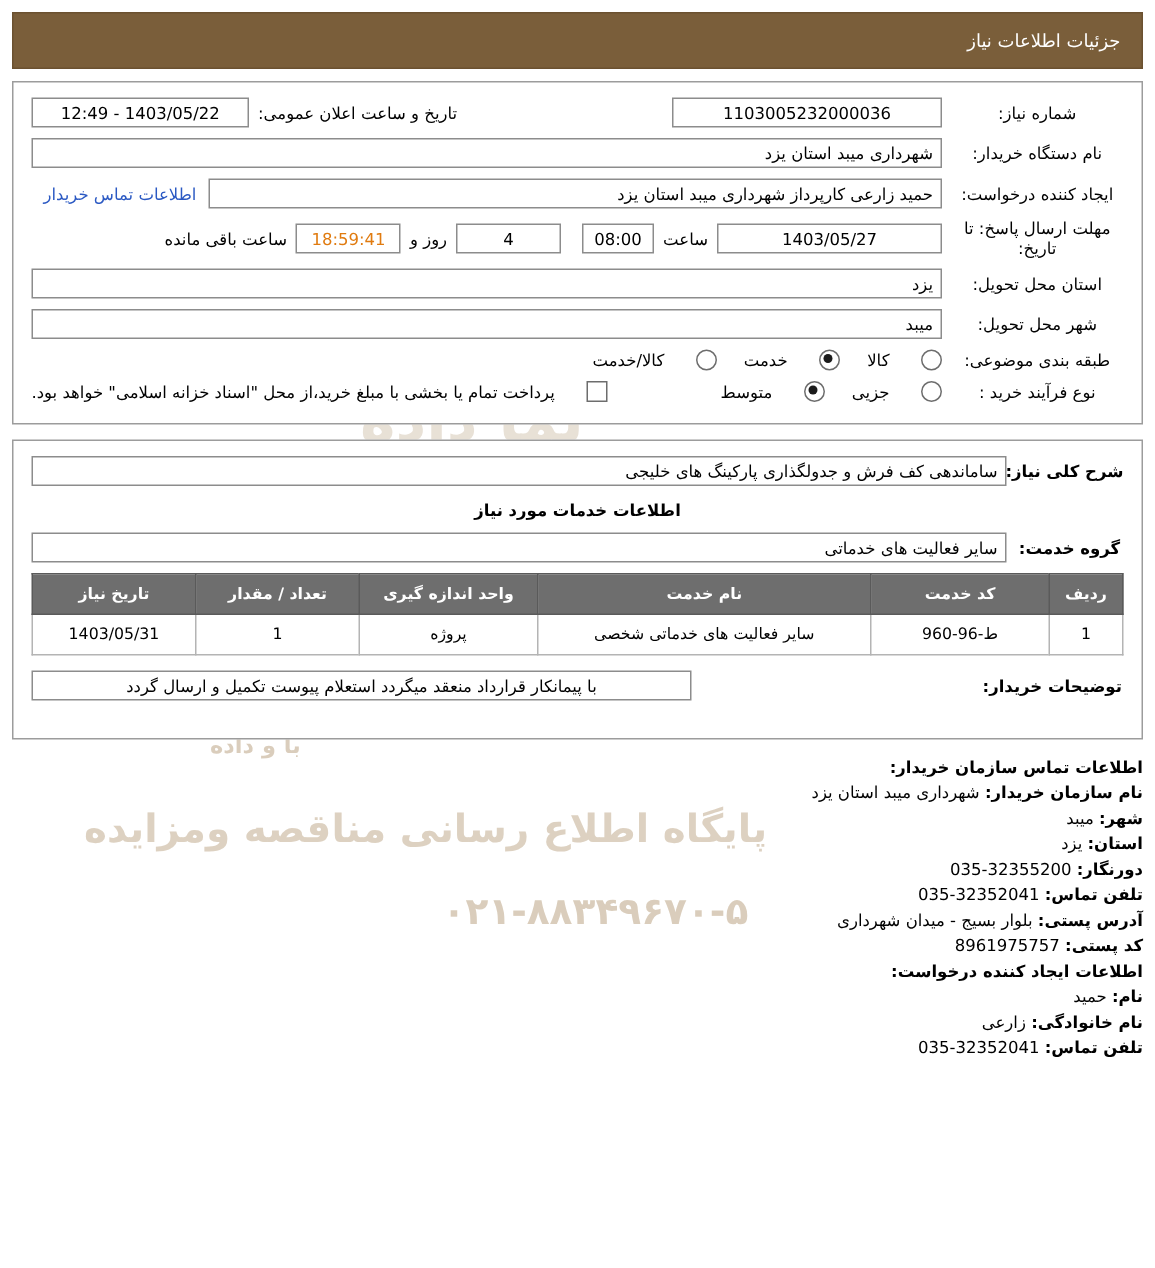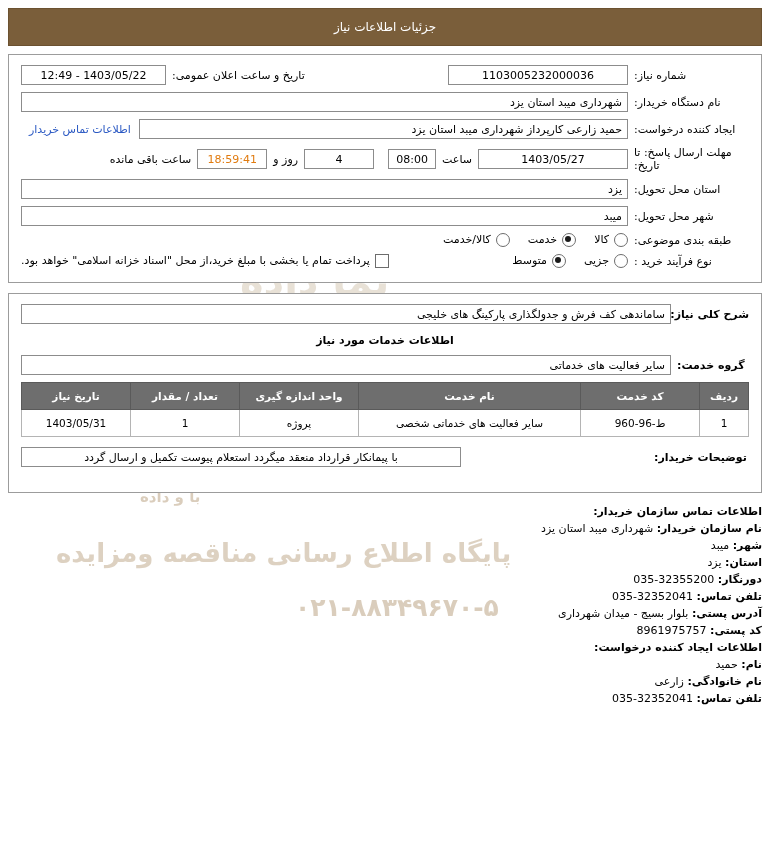--- a/index.html
+++ b/index.html
@@ -24,21 +24,21 @@
     padding: 0;
   }
   
   .header-bar {
     margin: 8px 8px 0 8px;
     height: 38px;
     background: #7a5e3a;
     border: 1px solid #6b5130;
     display: flex;
     align-items: center;
-    justify-content: center;
+    justify-content: flex-start;
     padding: 0 14px;
     box-sizing: border-box;
   }
   .header-title {
     color: #ffffff;
     font-size: 12px;
     font-weight: normal;
   }
   
   .panel {
@@ -56,21 +56,21 @@
   .row {
     display: flex;
     align-items: center;
     margin-bottom: 7px;
     flex-direction: row;
   }
   .lbl {
     font-size: 11px;
     color: #000;
     white-space: nowrap;
-    text-align: left;
+    text-align: center;
     padding-left: 6px;
   }
   .lbl-w {
     width: 115px;
     flex: 0 0 115px;
   }
   .field {
     border: 1px solid #8c8c8c;
     background: #fff;
     height: 20px;
@@ -120,22 +120,22 @@
   }
   .checkbox {
     width: 12px; height: 12px;
     border: 1px solid #6d6d6d;
     display: inline-block;
     background: #fff;
     vertical-align: middle;
   }
   .opt {
     display: inline-flex;
-    align-items: flex-start;
-    gap: 5px;
+    align-items: center;
+    gap: 21px;
     margin-left: 18px;
     font-size: 11px;
     white-space: nowrap;
   }
   .opt-group {
     display: flex;
     align-items: center;
     flex-direction: row;
   }
 

